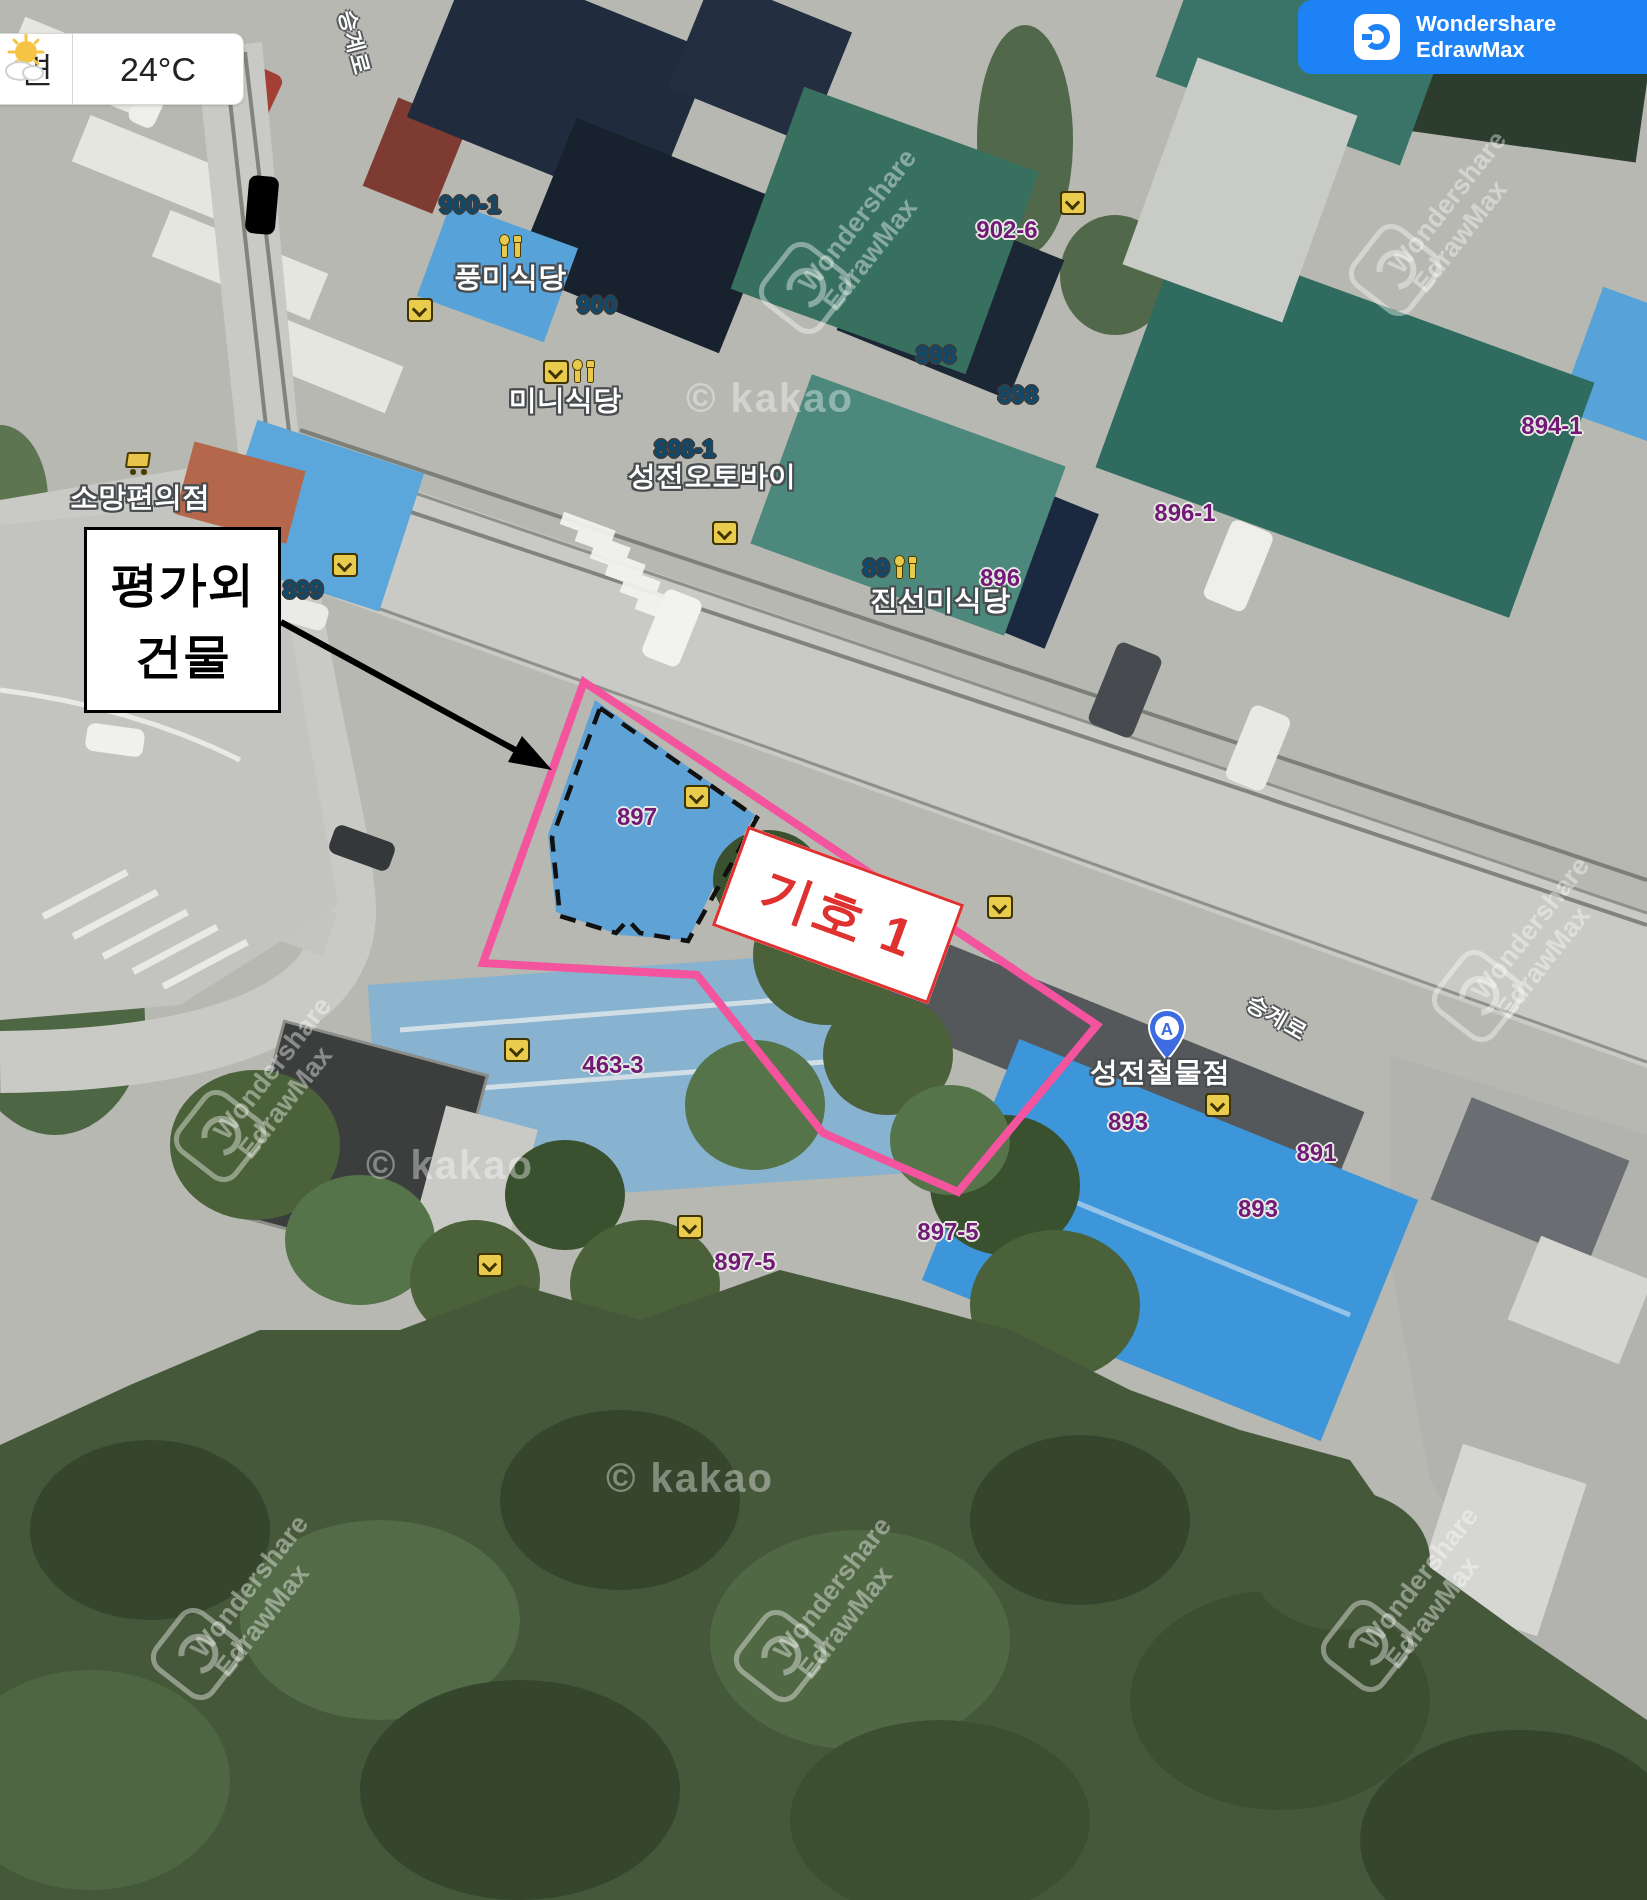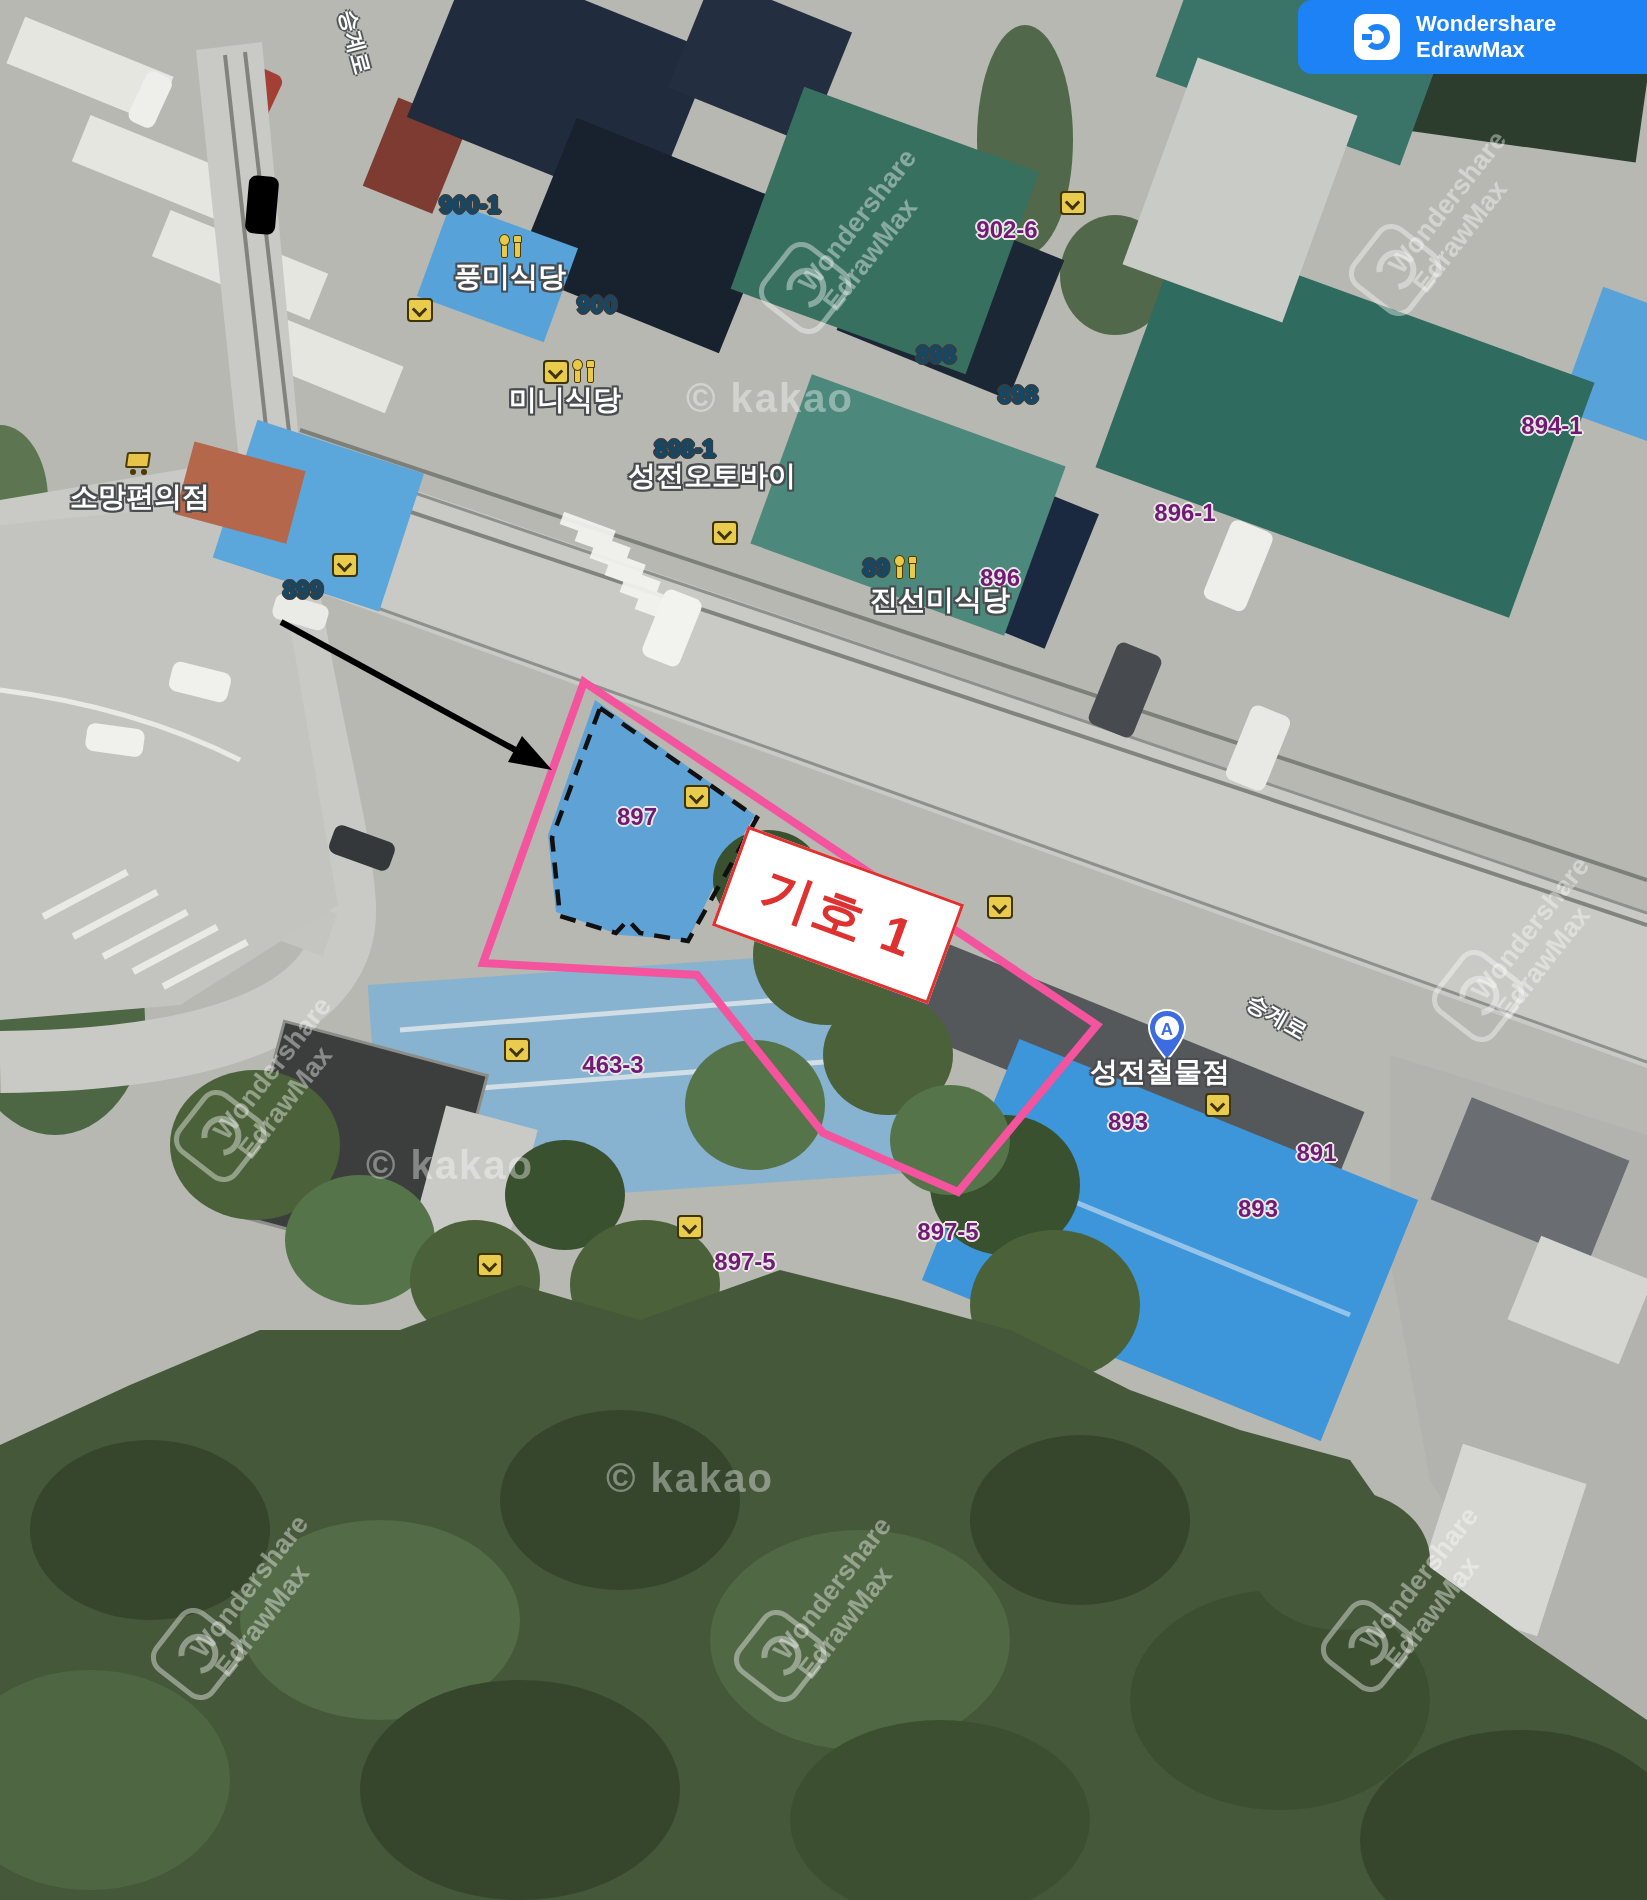--- a/index.html
+++ b/index.html
@@ -311,23 +311,48 @@
 
   <svg width="1647" height="1900" viewBox="0 0 1647 1900">
     <polygon points="584,682 1097,1025 958,1192 823,1133 697,975 483,963" fill="none" stroke="#f4539e" stroke-width="8" stroke-linejoin="miter"></polygon>
     <polygon points="600,708 757,818 688,941 640,933 628,920 616,933 560,916 552,838" fill="none" stroke="#101010" stroke-width="4.5" stroke-dasharray="16 11"></polygon>
     <g>
       <line x1="281" y1="622" x2="530" y2="758" stroke="#000" stroke-width="6"></line>
       <polygon points="552,770 508,762 522,736" fill="#000"></polygon>
     </g>
   </svg>
 
+  <div id="excluded-box">
+    <span>평가외</span>
+    <span>건물</span>
+  </div>
 
   <div id="symbol-box">기호 1</div>
 
+  <div id="weather">
+    <div class="cell-area">면</div>
+    <div class="cell-temp">
+      <svg width="50" height="48" viewBox="0 0 50 48">
+        <g stroke="#f6c445" stroke-width="3" stroke-linecap="round">
+          <line x1="26" y1="1" x2="26" y2="6"></line>
+            <line x1="26" y1="30" x2="26" y2="35"></line>
+          <line x1="9" y1="18" x2="14" y2="18"></line>
+            <line x1="38" y1="18" x2="43" y2="18"></line>
+          <line x1="14" y1="6" x2="17" y2="9"></line>
+            <line x1="35" y1="27" x2="38" y2="30"></line>
+          <line x1="38" y1="6" x2="35" y2="9"></line>
+            <line x1="17" y1="27" x2="14" y2="30"></line>
+        </g>
+        <circle cx="26" cy="18" r="11" fill="#f6c445"></circle>
+        <ellipse cx="20" cy="37" rx="14" ry="9" fill="#fff" stroke="#cfd2d6" stroke-width="2"></ellipse>
+        <ellipse cx="33" cy="39" rx="10" ry="7" fill="#fff" stroke="#cfd2d6" stroke-width="2"></ellipse>
+      </svg>
+      <span>24°C</span>
+    </div>
+  </div>
 
   <div id="badge">
     <span class="blogo">
         <i></i>
       </span>
     <span class="btxt">
       <span>Wondershare</span><br>
       <span>EdrawMax</span>
     </span>
   </div>

